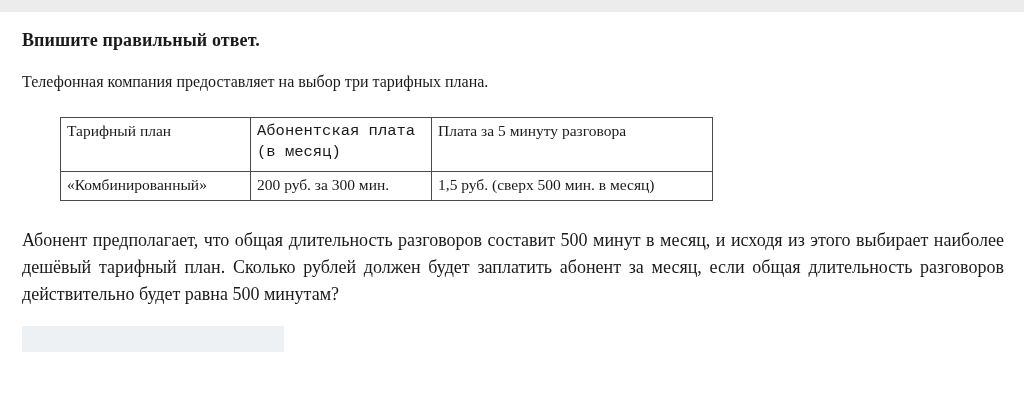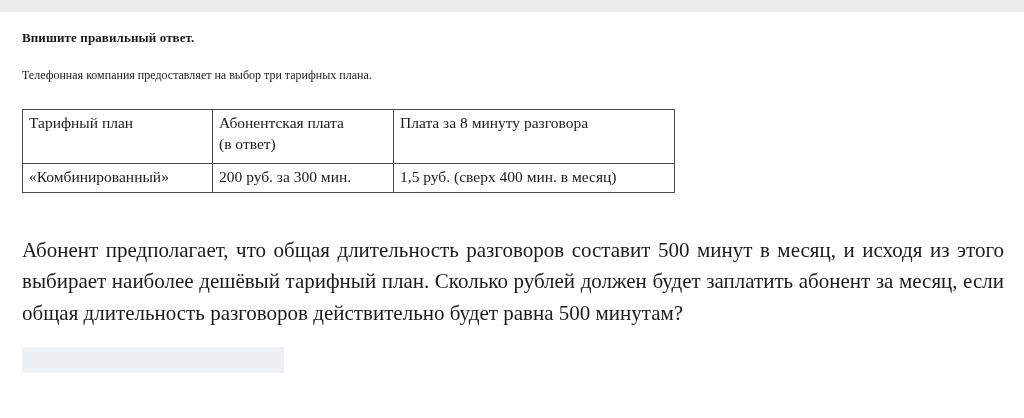--- a/index.html
+++ b/index.html
@@ -18,51 +18,52 @@
     width: 100%;
     height: 12px;
     background: #ececec;
   }
   .page {
     padding: 0 22px;
     box-sizing: border-box;
   }
   .task-title {
     font-weight: bold;
-    font-size: 13px;
+    font-size: 18px;
     margin-top: 18px;
     margin-bottom: 0;
     letter-spacing: 0.1px;
   }
   .intro {
-    font-size: 12px;
+    font-size: 16px;
     margin-top: 22px;
   }
   table.tariff {
     border-collapse: collapse;
     margin-top: 26px;
     font-size: 15.5px;
+    margin-left: 38px;
   }
   table.tariff td, table.tariff th {
     border: 1px solid #4a4a4a;
     padding: 3px 6px 4px 6px;
     text-align: left;
     font-weight: normal;
     vertical-align: top;
     line-height: 1.35;
   }
   table.tariff thead td {
     height: 46px;
   }
   .col-plan { width: 177px; }
-  .col-fee { width: 168px; }
+  .col-fee { width: 168px; font-family: Liberation Mono, monospace; }
   .col-minute { width: 268px; }
   .question {
-    font-size: 21px;
-    margin-top: 42px;
+    font-size: 18px;
+    margin-top: 26px;
     text-align: justify;
     line-height: 1.5;
     width: 982px;
   }
   .answer-box {
     margin-top: 18px;
     width: 254px;
     height: 22px;
     background: #edf1f3;
     border: none;
@@ -83,30 +84,30 @@
   <div class="task-title">Впишите правильный ответ.</div>
 
   <div class="intro">Телефонная компания предоставляет на выбор три тарифных плана.</div>
 
   <table class="tariff">
     <thead>
       <tr>
         <td class="col-plan">Тарифный план</td>
         <td class="col-fee">
           <span>Абонентская плата</span><br>
-          <span>(в ответ)</span>
+          <span>(в месяц)</span>
         </td>
-        <td class="col-minute">Плата за 8 минуту разговора</td>
+        <td class="col-minute">Плата за 5 минуту разговора</td>
       </tr>
     </thead>
     <tbody>
       <tr>
         <td>«Комбинированный»</td>
         <td>200 руб. за 300 мин.</td>
-        <td>1,5 руб. (сверх 400 мин. в месяц)</td>
+        <td>1,5 руб. (сверх 500 мин. в месяц)</td>
       </tr>
     </tbody>
   </table>
 
   <div class="question">Абонент предполагает, что общая длительность разговоров составит 500 минут в месяц, и исходя из этого выбирает наиболее дешёвый тарифный план. Сколько рублей должен будет заплатить абонент за месяц, если общая длительность разговоров действительно будет равна 500 минутам?</div>
 
   <input class="answer-box" type="text" placeholder="" style="">
 
 </div>
 

